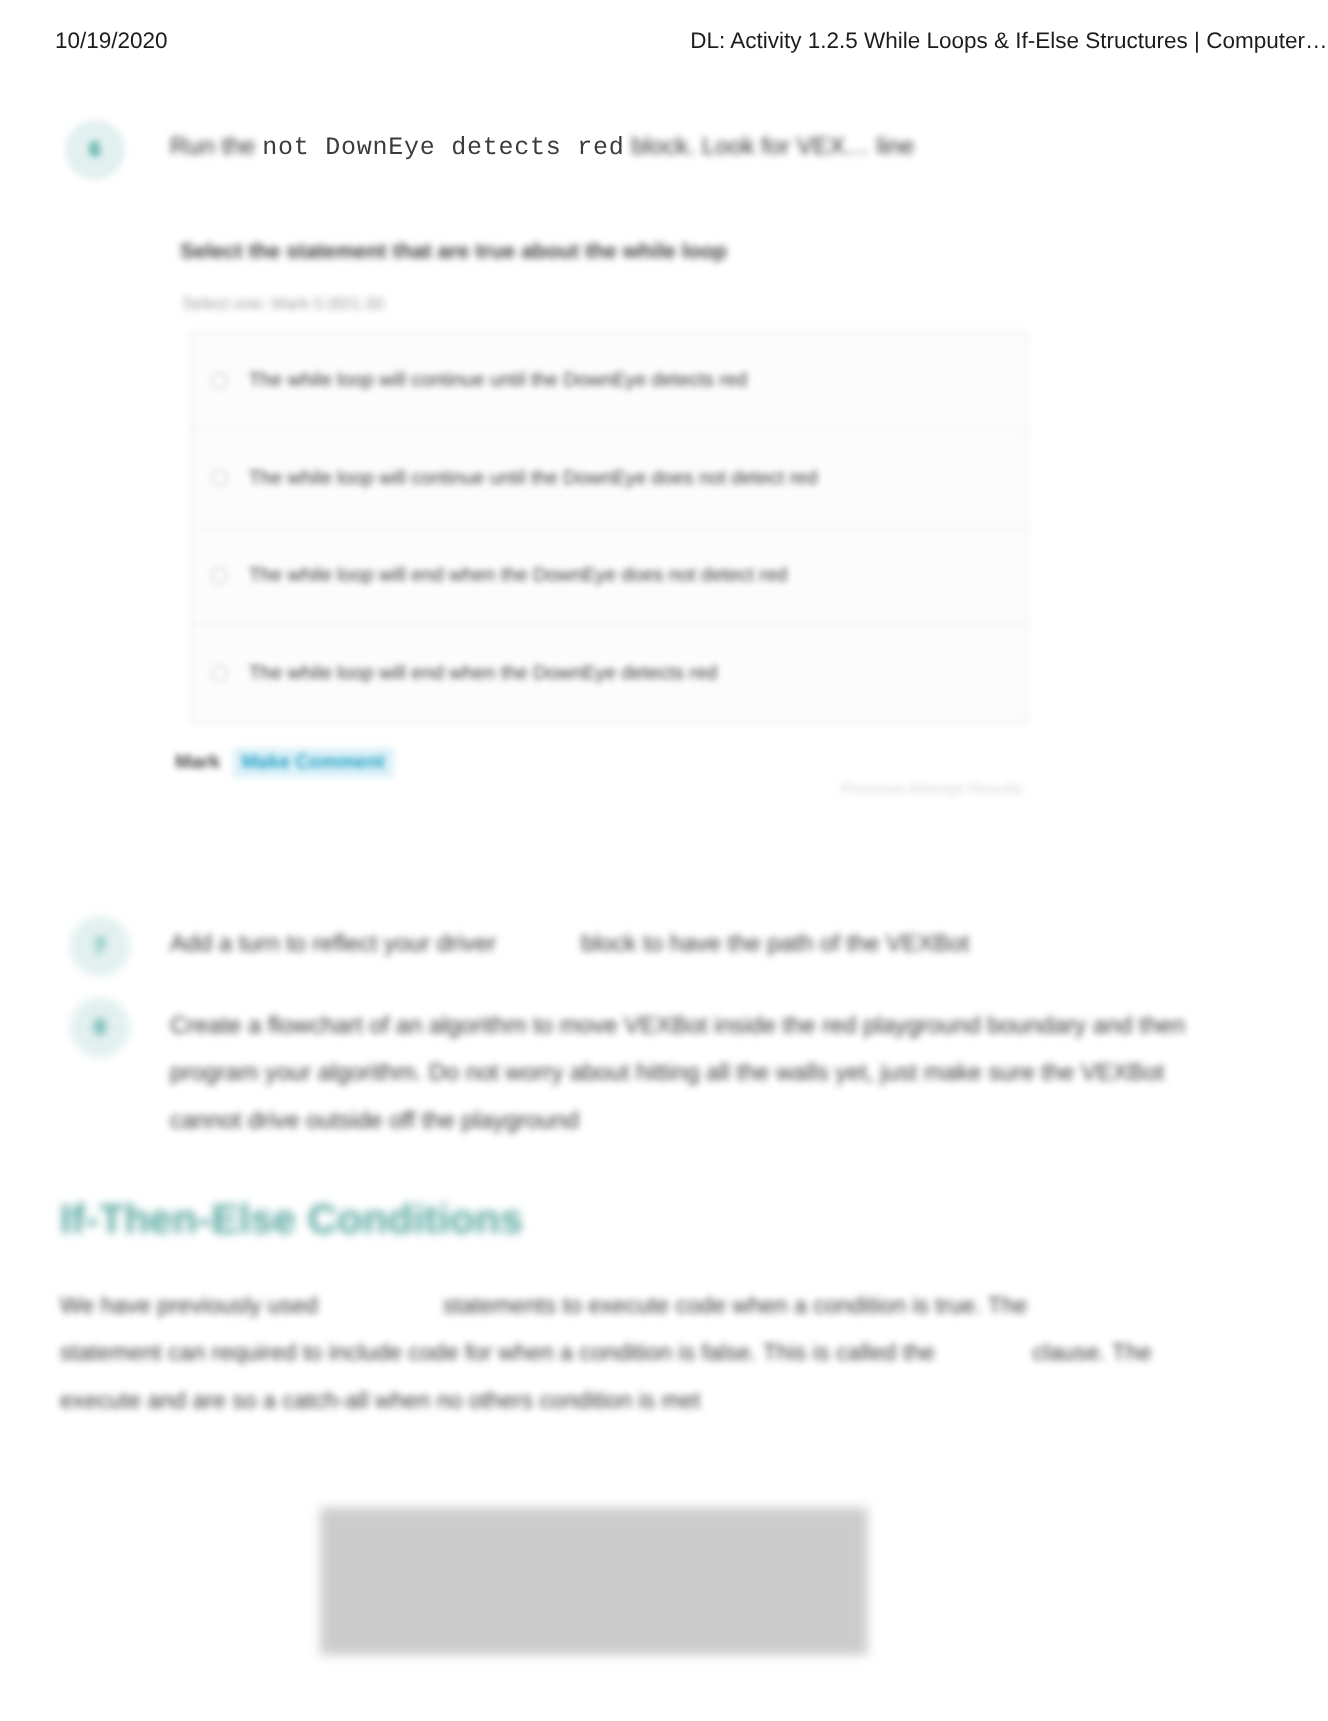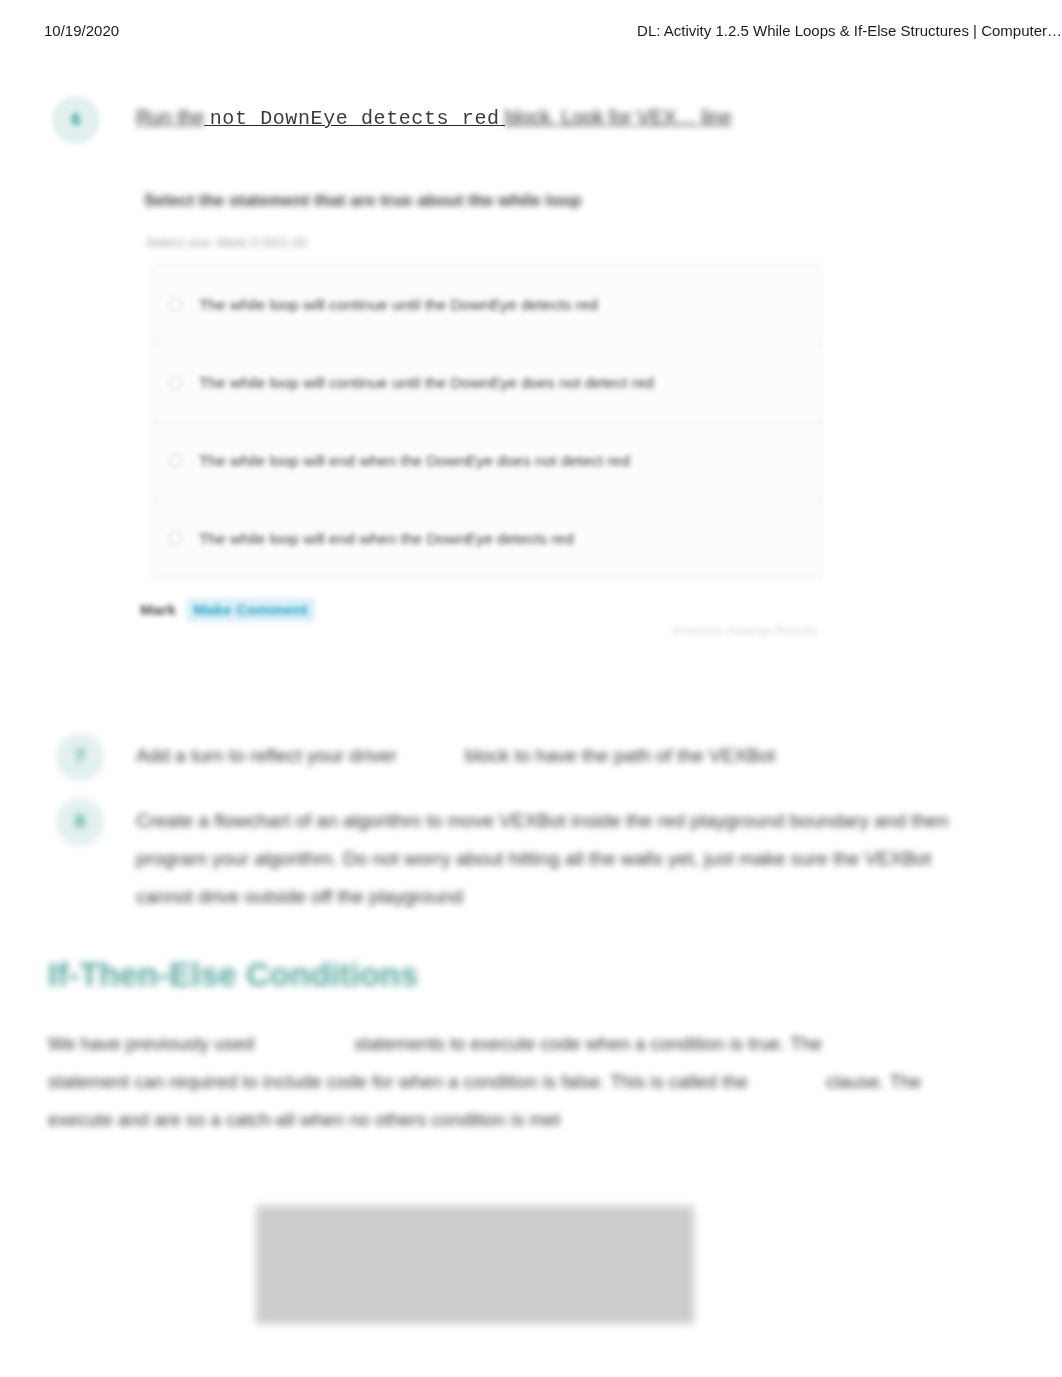--- a/index.html
+++ b/index.html
@@ -17,21 +17,21 @@
     overflow: hidden;
   }
 
   
   .print-header {
     position: absolute;
     top: 22px;
     left: 0;
     width: 1062px;
     height: 22px;
-    font-size: 15px;
+    font-size: 18px;
     color: #1c1c1c;
   }
   .print-header .ph-date {
     position: absolute;
     left: 44px;
     top: 0;
     white-space: nowrap;
   }
   .print-header .ph-title {
     position: absolute;
@@ -69,21 +69,20 @@
 
   .q1-line {
     position: absolute;
     left: 136px;
     top: 100px;
     width: 760px;
     height: 34px;
     font-size: 19.5px;
     line-height: 34px;
     white-space: nowrap;
-    text-decoration: underline;
   }
   .q1-line .seg { color: #2f2f2f; }
   .q1-code {
     font-family: "Liberation Mono", "DejaVu Sans Mono", monospace;
     font-size: 20px;
     color: #3b3b3b;
     letter-spacing: 0.6px;
   }
 
   .q1-sub {

